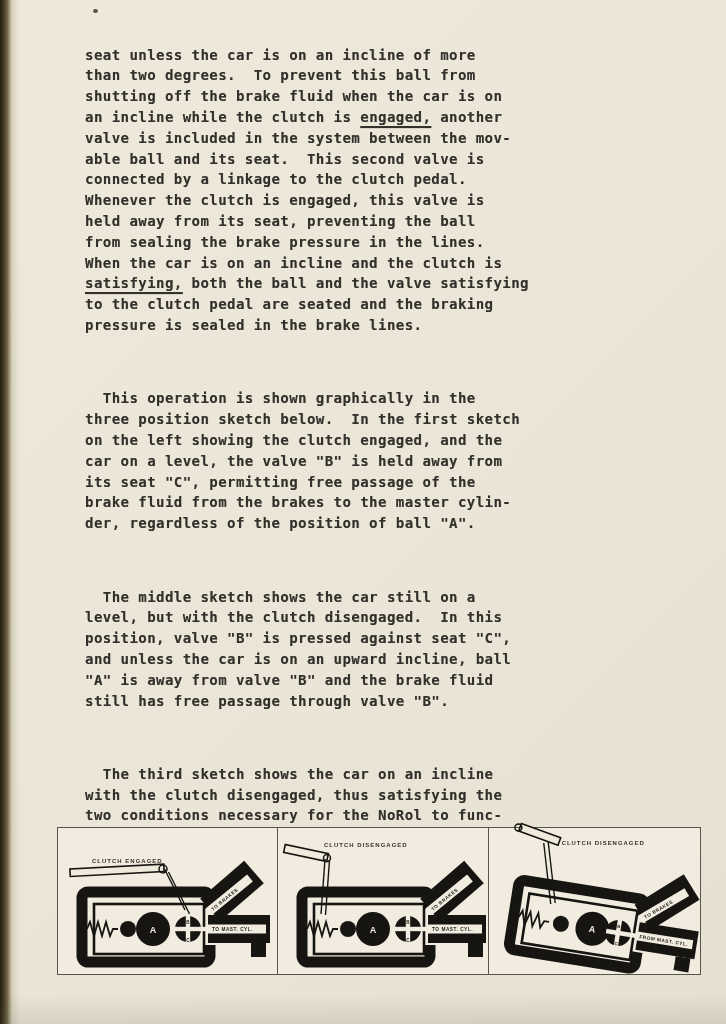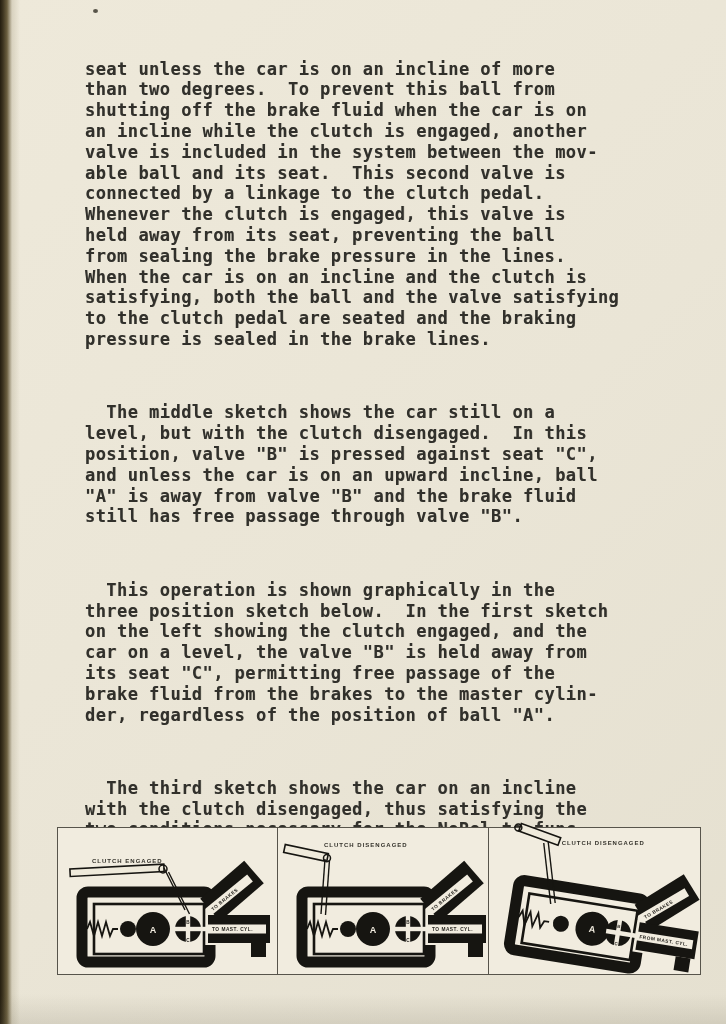--- a/index.html
+++ b/index.html
@@ -18,27 +18,28 @@
   }
   .bottom-shade{
     position:absolute;left:0;right:0;bottom:0;height:30px;
     background:linear-gradient(180deg,rgba(95,90,72,0) 0%,rgba(95,90,72,.14) 100%);
   }
   .speck{
     position:absolute;left:93px;top:9px;width:5px;height:4px;border-radius:50%;
     background:#3d3a2f;opacity:.85;
   }
   .text-block{
-    position:absolute;left:85px;top:17px;width:625px;
-    font-size:17px;line-height:20.8px;font-weight:700;
+    position:absolute;left:85px;top:3px;width:625px;
+    font-size:14px;line-height:20.8px;font-weight:700;
     letter-spacing:.45px;color:#31302b;white-space:pre;
     text-shadow:.3px .3px 0 rgba(49,48,43,.35);
   }
   .para{margin:0 0 11px 0;}
   .u{
+    text-decoration:underline;
     text-decoration-thickness:1.8px;
     text-underline-offset:3.5px;
   }
   .figure{
     position:absolute;left:57px;top:827px;width:642px;height:146px;
     border:1.5px solid #57544b;background:#f1ecdf;
     display:flex;box-sizing:content-box;
   }
   .panel{position:relative;height:146px;}
   .panel-1{width:219px;border-right:1.3px solid #57544b;}
@@ -78,33 +79,33 @@
 valve is included in the system between the mov-
 able ball and its seat.  This second valve is
 connected by a linkage to the clutch pedal.
 Whenever the clutch is engaged, this valve is
 held away from its seat, preventing the ball
 from sealing the brake pressure in the lines.
 When the car is on an incline and the clutch is
 </span><span class="u">satisfying,</span><span> both the ball and the valve satisfying
 to the clutch pedal are seated and the braking
 pressure is sealed in the brake lines.</span></p>
-    <p class="para">  The middle sketch shows the car still on a
-level, but with the clutch disengaged.  In this
-position, valve "B" is pressed against seat "C",
-and unless the car is on an upward incline, ball
-"A" is away from valve "B" and the brake fluid
-still has free passage through valve "B".</p>
     <p class="para">  This operation is shown graphically in the
 three position sketch below.  In the first sketch
 on the left showing the clutch engaged, and the
 car on a level, the valve "B" is held away from
 its seat "C", permitting free passage of the
 brake fluid from the brakes to the master cylin-
 der, regardless of the position of ball "A".</p>
+    <p class="para">  The middle sketch shows the car still on a
+level, but with the clutch disengaged.  In this
+position, valve "B" is pressed against seat "C",
+and unless the car is on an upward incline, ball
+"A" is away from valve "B" and the brake fluid
+still has free passage through valve "B".</p>
     <p class="para">  The third sketch shows the car on an incline
 with the clutch disengaged, thus satisfying the
 two conditions necessary for the NoRol to func-
 tion.  When the clutch is disengaged and the car
 is on an upward incline, gravity rolls ball "A"
 against valve "B" which is pressed against seat
 "C", thus holding the brake pressure applied by
 preventing the return of brake fluid to the mas-
 ter cylinder until the clutch is engaged.</p>
   </div>

